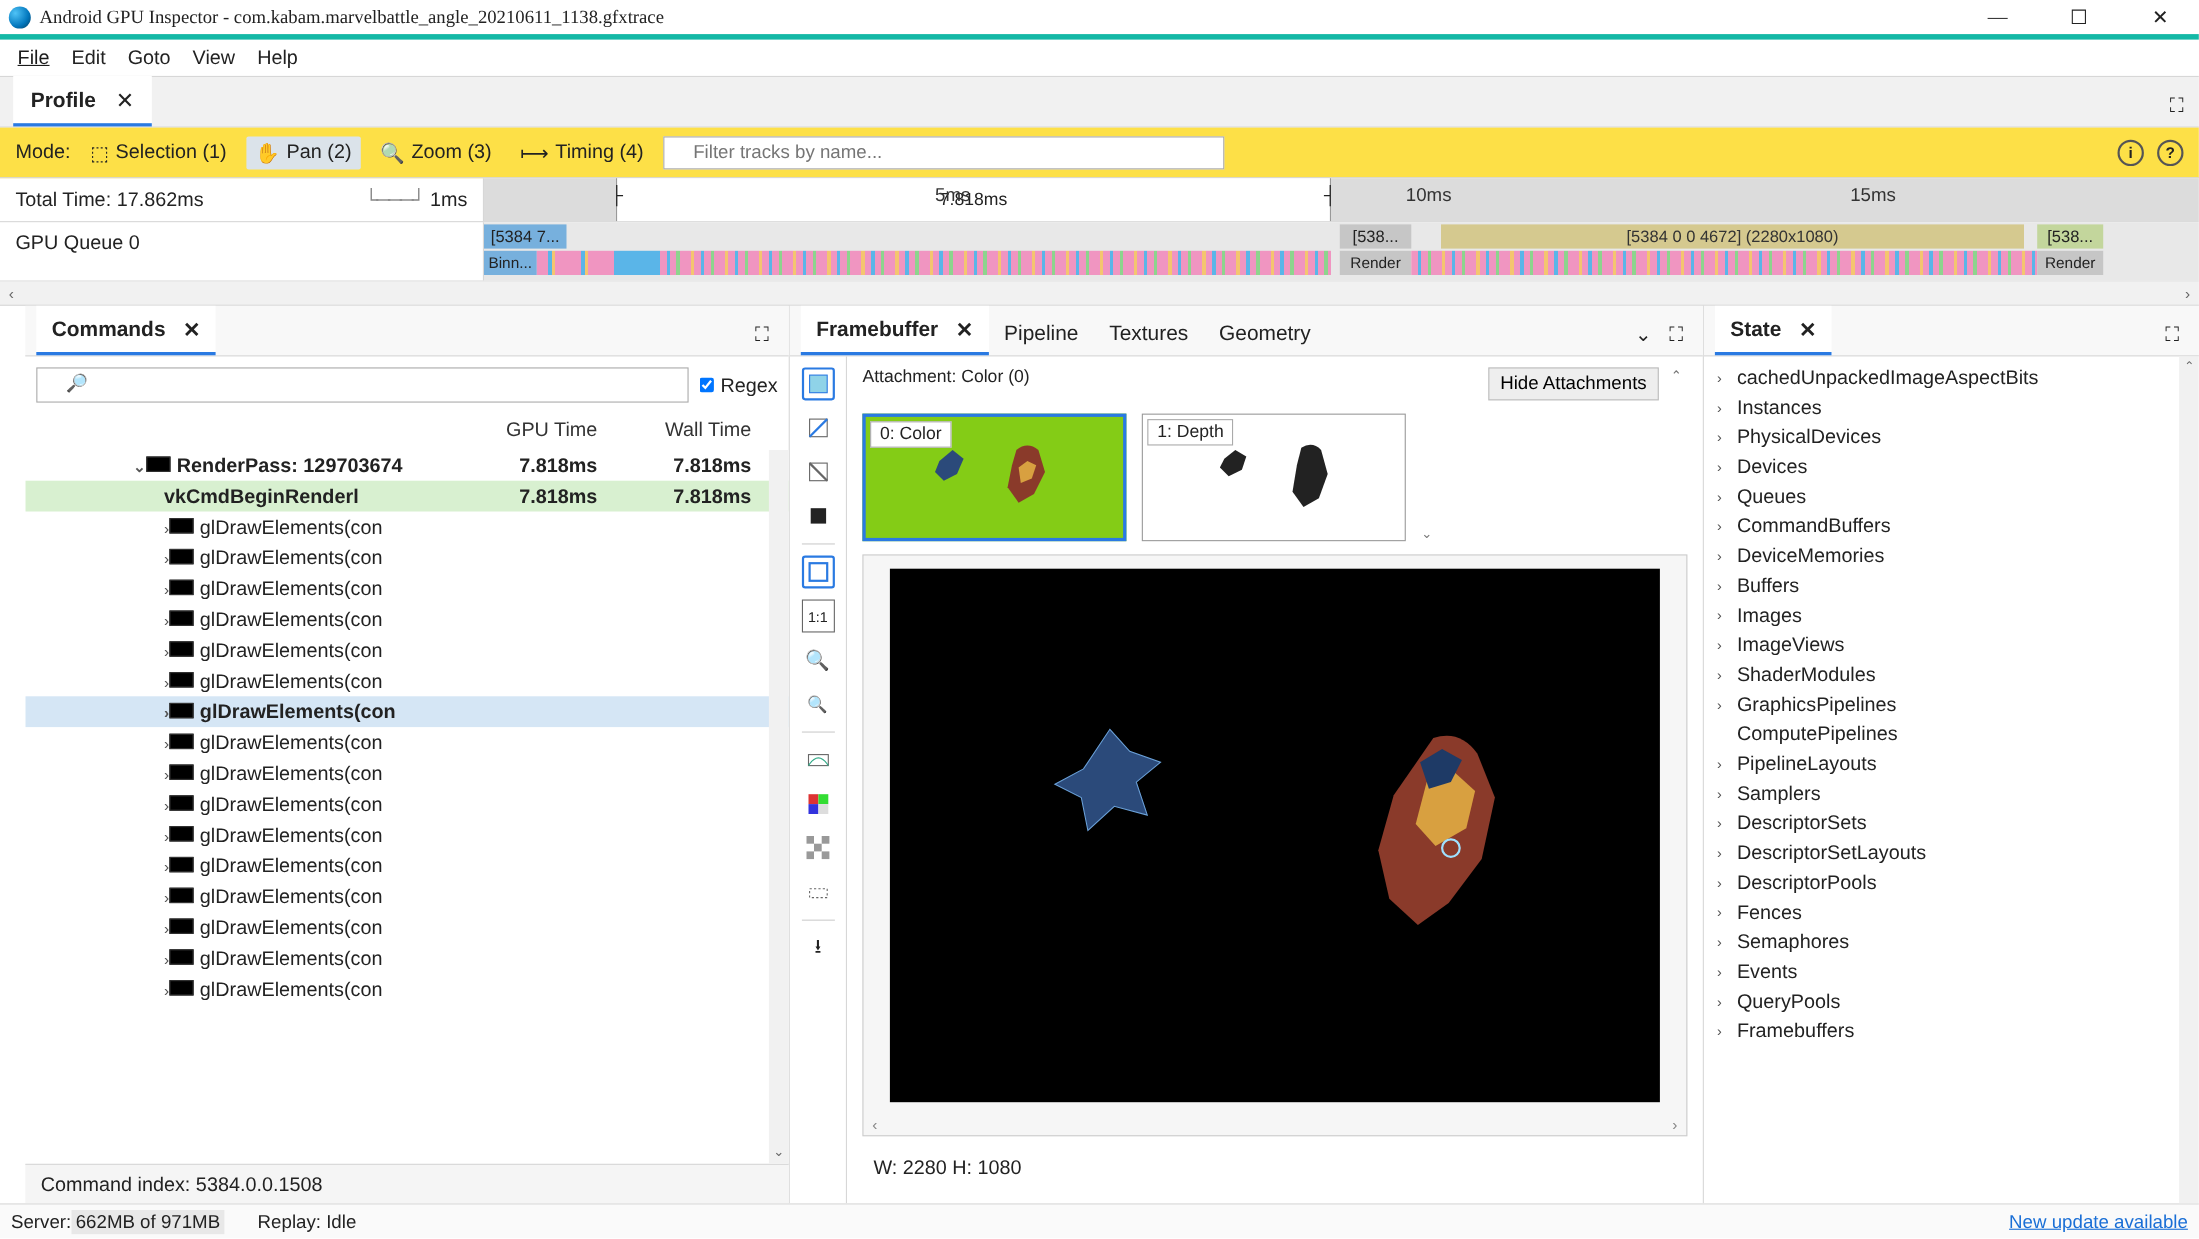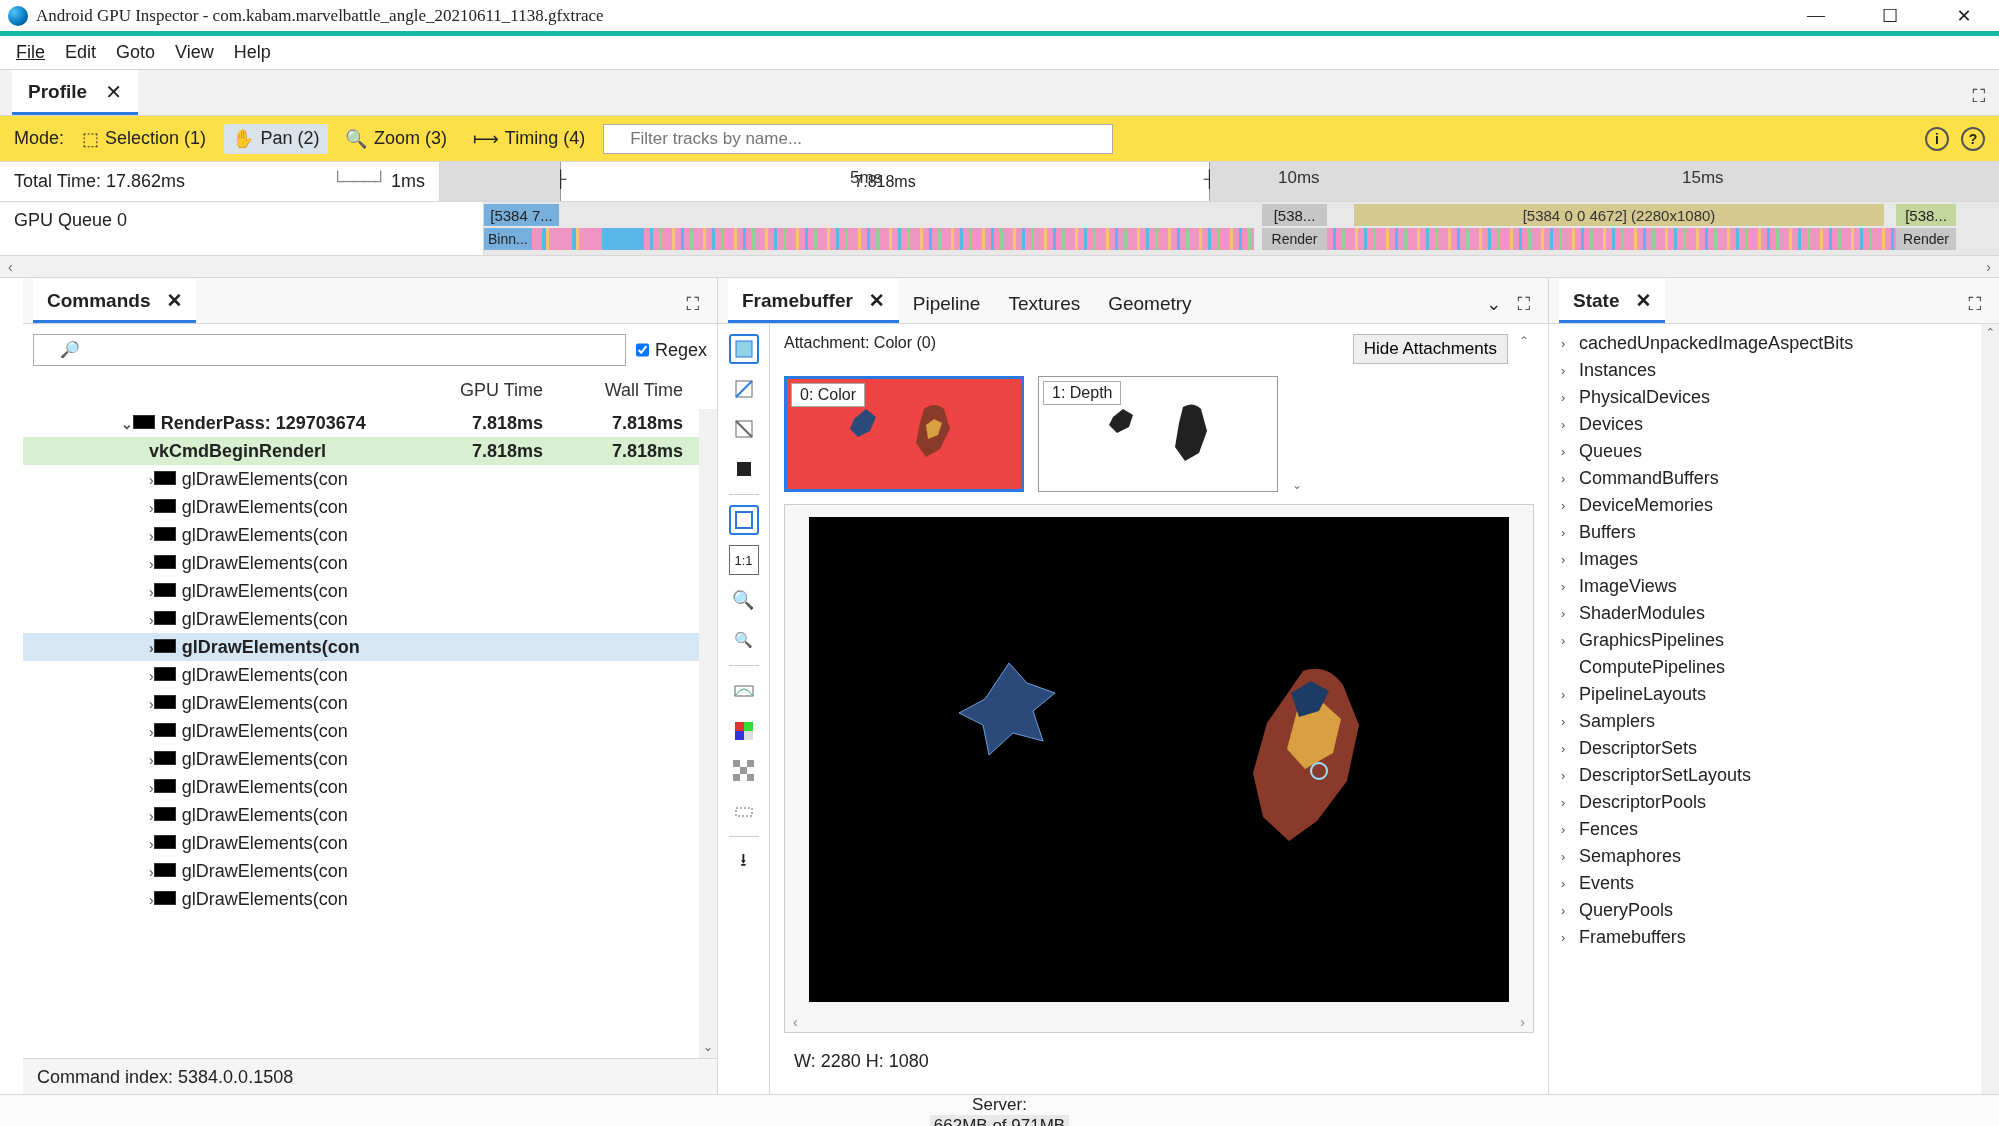--- a/index.html
+++ b/index.html
@@ -74,21 +74,21 @@
 }
 .timeline-ruler { flex:1; position: relative; height: 100%; background: #dcdcdc; }
 .timeline-ruler .sel-region {
   position:absolute; top:0; bottom:0; left:120px; width:650px; background:#fff;
   border-left:1px solid #999; border-right:1px solid #999;
   display:flex; align-items:center; justify-content:center; font-size:16px;
 }
 .timeline-ruler .tick { position:absolute; top:6px; font-size:17px; color:#333; }
 
 .tracks { height: 54px; display:flex; border-bottom: 1px solid #d7d7d7; }
-.track-label { width:484px; padding: 8px 14px; border-right:1px solid #d7d7d7; font-size:18px; }
+.track-label { width:440px; padding: 8px 14px; border-right:1px solid #d7d7d7; font-size:18px; }
 .track-body { flex:1; position:relative; background:#e8e8e8; overflow:hidden; }
 .block { position:absolute; top:2px; height:22px; font-size:15px; display:flex; align-items:center; justify-content:center; overflow:hidden; white-space:nowrap; padding:0 6px; }
 .blk-bin { background:#77b0dd; } .blk-yellow { background:#e5dd7d; color:#333; }
 .blk-render { background:#c6c6c6; }
 .subblock { position:absolute; top:26px; height:22px; }
 .stripes { background: repeating-linear-gradient(90deg,#f095c1 0 6px,#5ab5e8 6px 9px,#f095c1 9px 15px,#8dd48d 15px 18px,#f095c1 18px 28px,#f4c56f 28px 31px); }
 .stripes2 { background: repeating-linear-gradient(90deg,#f095c1 0 10px,#5ab5e8 10px 14px,#f4c56f 14px 17px,#f095c1 17px 30px); }
 
 .hscroll { height:22px; background:#f1f1f1; border-bottom:1px solid #d7d7d7; display:flex; align-items:center; justify-content:space-between; padding:0 8px; font-size:14px; color:#666; }
 
@@ -133,38 +133,38 @@
 .tb-icon { width:30px; height:30px; display:flex; align-items:center; justify-content:center; font-size:18px; border:1px solid transparent; }
 .tb-icon.sel { border:2px solid #2a7ae2; border-radius:3px; }
 .fb-main { flex:1; display:flex; flex-direction:column; padding:10px 14px; gap:12px; min-height:0; }
 .fb-head { display:flex; }
 .fb-head .flex { flex:1; }
 .hide-att { border:1px solid #bbb; background:#eee; padding:4px 10px; font-size:17px; }
 .thumbs { display:flex; gap:14px; }
 .thumb { width:240px; height:116px; border:1px solid #999; position:relative; display:flex; align-items:center; justify-content:center; }
 .thumb.sel { border:3px solid #2a7ae2; }
 .thumb .label { position:absolute; top:4px; left:4px; background:#fff; border:1px solid #aaa; padding:2px 8px; font-size:16px; }
-.thumb.color { background:#ef4444; }
+.thumb.color { background:#84cc16; }
 .thumb.depth { background:#fff; }
 .fb-view { flex:1; border:1px solid #ccc; background:#f6f6f6; display:flex; flex-direction:column; min-height:0; }
 .fb-canvas { flex:1; background:#000; margin:12px 24px; position:relative; }
 .fb-scroll { height:18px; display:flex; justify-content:space-between; padding:0 8px; font-size:14px; color:#888; }
 .fb-dim { padding:6px 10px 12px; font-size:18px; }
 
 .char-shape { position:absolute; }
 .char1 { left:20%; top:28%; width:120px; height:120px; }
 .char2 { right:18%; top:30%; width:150px; height:200px; }
 
 .state-tree { flex:1; overflow:hidden; padding:6px 0; font-size:18px; position:relative; }
 .state-row { display:flex; align-items:center; height:27px; padding-left:12px; }
 .state-row .caret { width:18px; font-size:13px; color:#555; }
 .state-vscroll { position:absolute; right:0; top:0; bottom:0; width:18px; background:#f1f1f1; }
 .state-vup { position:absolute; top:2px; right:4px; font-size:11px; color:#666; }
 
-.statusbar { height:32px; border-top:1px solid #d7d7d7; display:flex; align-items:center; padding:0 10px; font-size:17px; background:#fafafa;flex-direction:column; }
+.statusbar { height:32px; border-top:1px solid #d7d7d7; display:flex; align-items:center; padding:0 10px; font-size:17px; background:#fafafa; }
 .statusbar .mem { background:#e8e8e8; padding:1px 4px; }
 .statusbar .flex{flex:1;}
 .statusbar .update { color:#1a6fd6; text-decoration:underline; }
 
 svg { display:block; }
 </style>
 </head>
 <body>
 
 <div class="titlebar">

